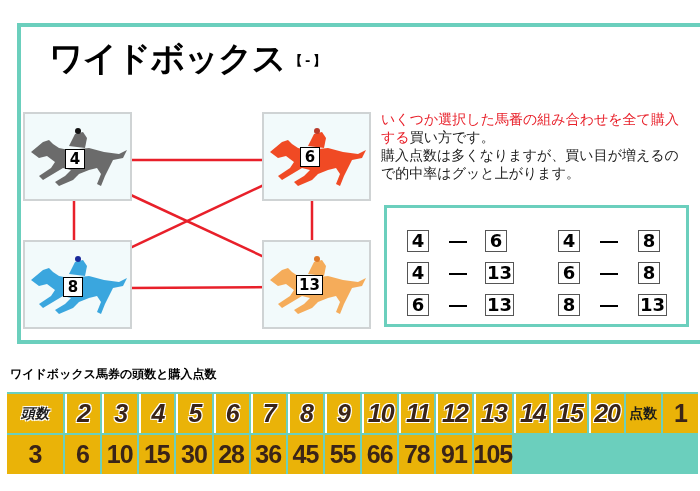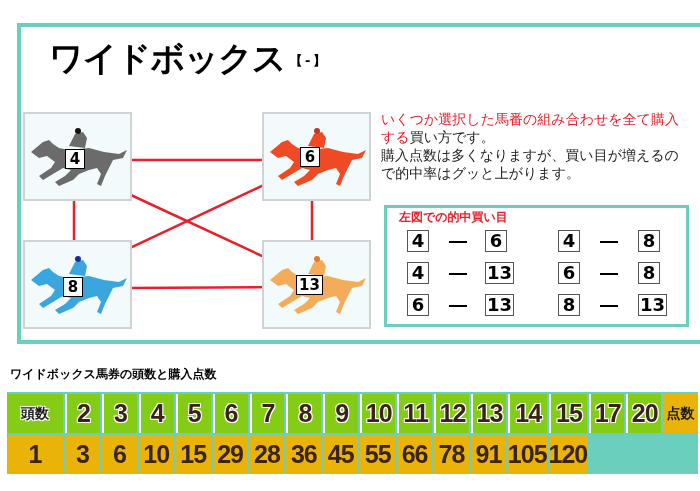--- a/index.html
+++ b/index.html
@@ -63,21 +63,21 @@
       position: absolute; left: 7px; top: 392px; width: 691px; height: 82px;
       background: #6bcfbd; display: grid;
       grid-template-columns: 56px repeat(17, 1fr);
       grid-template-rows: 39px 39px; gap: 2px; padding: 2px 0 2px 0;
     }
     .cell {
       display: flex; align-items: center; justify-content: center;
       font-family: "Liberation Sans", sans-serif; font-weight: bold; color: #3a2418;
       font-size: 25px; letter-spacing: -1px;
     }
-    .cell.head { background: #84cc16; border-left: 2px solid #ffffff; }
+    .cell.head { background: #eab308; border-left: 2px solid #ffffff; font-style: italic; }
     .cell.head.first { border-left: none; }
     .cell.val { background: #eab308; }
     .cell.label { font-size: 14px; letter-spacing: 0; color: #1a1a1a; }
     .cell.head span { text-shadow: 1px 1px 0 #fff, -1px -1px 0 #fff, 1px -1px 0 #fff, -1px 1px 0 #fff; }
   </style>
 </head>
 <body>
 
 <div class="main-panel">
   <div class="title">
@@ -141,21 +141,20 @@
     <div class="num-badge" style="left:32px;top:33px;">13</div>
   </div>
 </div>
 
 <div class="desc">
   <span class="red">いくつか選択した馬番の組み合わせを全て購入する</span><span>買い方です。</span><br>
   <span>購入点数は多くなりますが、買い目が増えるので的中率はグッと上がります。</span>
 </div>
 
 <div class="hits-box">
-  <div class="hits-title">左図での的中買い目</div>
 
   <div class="pair" style="left:20px;top:22px;">
     <div class="box-num" style="left:0;">4</div>
     <div class="dash"></div>
     <div class="box-num" style="left:78px;">6</div>
   </div>
   <div class="pair" style="left:171px;top:22px;">
     <div class="box-num" style="left:0;">4</div>
     <div class="dash"></div>
     <div class="box-num" style="left:80px;">8</div>
@@ -226,23 +225,20 @@
   <div class="cell head">
       <span>13</span>
     </div>
   <div class="cell head">
       <span>14</span>
     </div>
   <div class="cell head">
       <span>15</span>
     </div>
   <div class="cell head">
-      <span>17</span>
-    </div>
-  <div class="cell head">
       <span>20</span>
     </div>
 
   <div class="cell val label">
       <span>点数</span>
     </div>
   <div class="cell val">
       <span>1</span>
     </div>
   <div class="cell val">
@@ -251,21 +247,21 @@
   <div class="cell val">
       <span>6</span>
     </div>
   <div class="cell val">
       <span>10</span>
     </div>
   <div class="cell val">
       <span>15</span>
     </div>
   <div class="cell val">
-      <span>29</span>
+      <span>30</span>
     </div>
   <div class="cell val">
       <span>28</span>
     </div>
   <div class="cell val">
       <span>36</span>
     </div>
   <div class="cell val">
       <span>45</span>
     </div>
@@ -277,16 +273,13 @@
     </div>
   <div class="cell val">
       <span>78</span>
     </div>
   <div class="cell val">
       <span>91</span>
     </div>
   <div class="cell val">
       <span>105</span>
     </div>
-  <div class="cell val">
-      <span>120</span>
-    </div>
 </div>
 
 </body></html>

